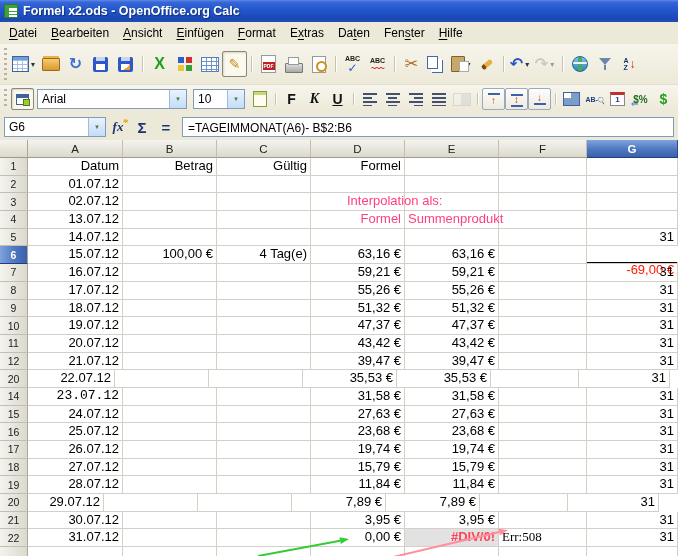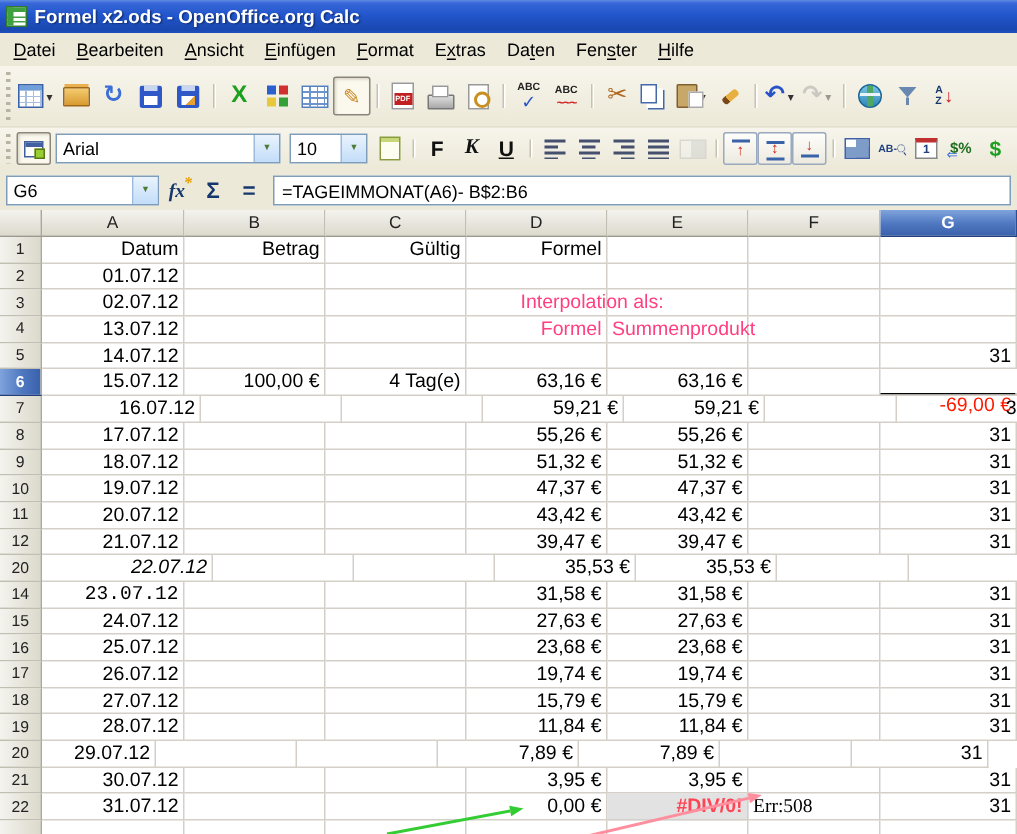--- a/index.html
+++ b/index.html
@@ -383,21 +383,21 @@
         <div class="cell ar" data-name="cell-A6" style="width: 95px;">15.07.12</div>
         <div class="cell ar" data-name="cell-B6" style="width: 94px;">100,00 €</div>
         <div class="cell ar" data-name="cell-C6" style="width: 94px;">4 Tag(e)</div>
         <div class="cell ar" data-name="cell-D6" style="width: 94px;">63,16 €</div>
         <div class="cell ar" data-name="cell-E6" style="width: 94px;">63,16 €</div>
         <div class="cell" data-name="cell-F6" style="width: 88px;"></div>
         <div class="cell ar red selcell" data-name="cell-G6" style="width: 91px; margin-top: 16px;">-69,00 €</div>
       </div>
       <div class="gridrow" data-name="sheet-row-7">
         <div class="rowhdr" data-name="row-header-7">7</div>
-        <div class="cell ar" data-name="cell-A7" style="width: 106px;">16.07.12</div>
+        <div class="cell ar" data-name="cell-A7" style="width: 95px;">16.07.12</div>
         <div class="cell" data-name="cell-B7" style="width: 94px;"></div>
         <div class="cell" data-name="cell-C7" style="width: 94px;"></div>
         <div class="cell ar" data-name="cell-D7" style="width: 94px;">59,21 €</div>
         <div class="cell ar" data-name="cell-E7" style="width: 94px;">59,21 €</div>
         <div class="cell" data-name="cell-F7" style="width: 88px;"></div>
         <div class="cell ar" data-name="cell-G7" style="width: 91px;">31</div>
       </div>
       <div class="gridrow" data-name="sheet-row-8">
         <div class="rowhdr" data-name="row-header-8">8</div>
         <div class="cell ar" data-name="cell-A8" style="width: 95px;">17.07.12</div>
@@ -443,21 +443,21 @@
         <div class="cell ar" data-name="cell-A12" style="width: 95px;">21.07.12</div>
         <div class="cell" data-name="cell-B12" style="width: 94px;"></div>
         <div class="cell" data-name="cell-C12" style="width: 94px;"></div>
         <div class="cell ar" data-name="cell-D12" style="width: 94px;">39,47 €</div>
         <div class="cell ar" data-name="cell-E12" style="width: 94px;">39,47 €</div>
         <div class="cell" data-name="cell-F12" style="width: 88px;"></div>
         <div class="cell ar" data-name="cell-G12" style="width: 91px;">31</div>
       </div>
       <div class="gridrow" data-name="sheet-row-13">
         <div class="rowhdr" data-name="row-header-13">20</div>
-        <div class="cell ar" data-name="cell-A13" style="width: 114px; font-style: italic;">22.07.12</div>
+        <div class="cell ar" data-name="cell-A13" style="width: 87px;">22.07.12</div>
         <div class="cell" data-name="cell-B13" style="width: 94px;"></div>
         <div class="cell" data-name="cell-C13" style="width: 94px;"></div>
         <div class="cell ar" data-name="cell-D13" style="width: 94px;">35,53 €</div>
         <div class="cell ar" data-name="cell-E13" style="width: 94px;">35,53 €</div>
         <div class="cell" data-name="cell-F13" style="width: 88px;"></div>
         <div class="cell ar" data-name="cell-G13" style="width: 91px;">31</div>
       </div>
       <div class="gridrow" data-name="sheet-row-14">
         <div class="rowhdr" data-name="row-header-14">14</div>
         <div class="cell ar" data-name="cell-A14" style="width: 95px; font-family: Liberation Mono, monospace;">23.07.12</div>

